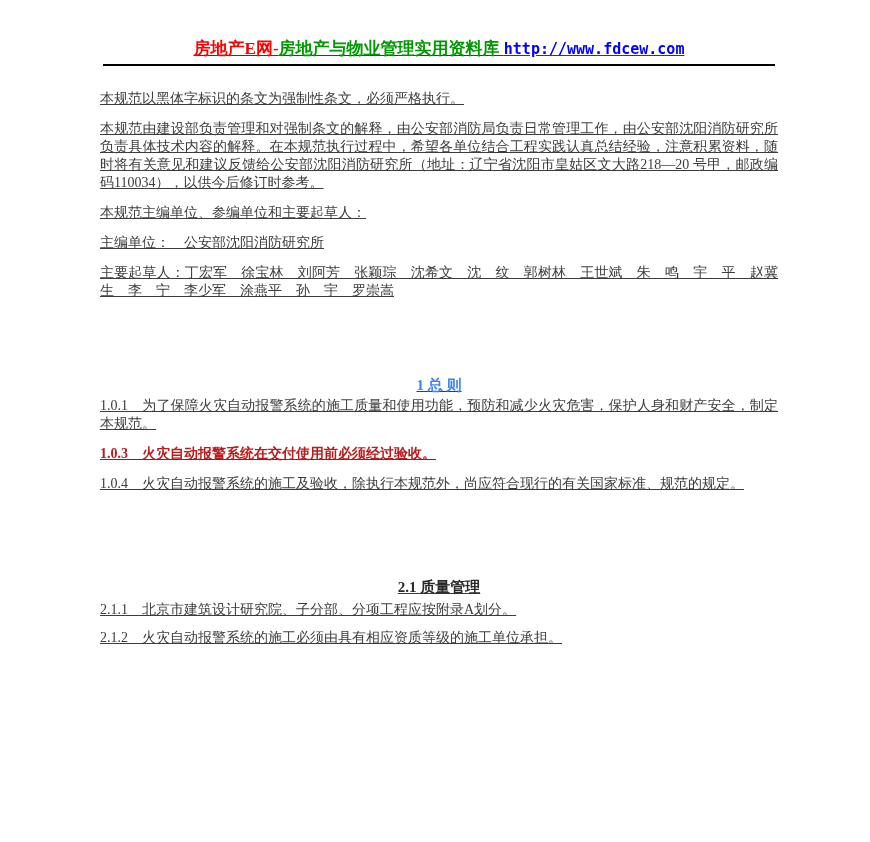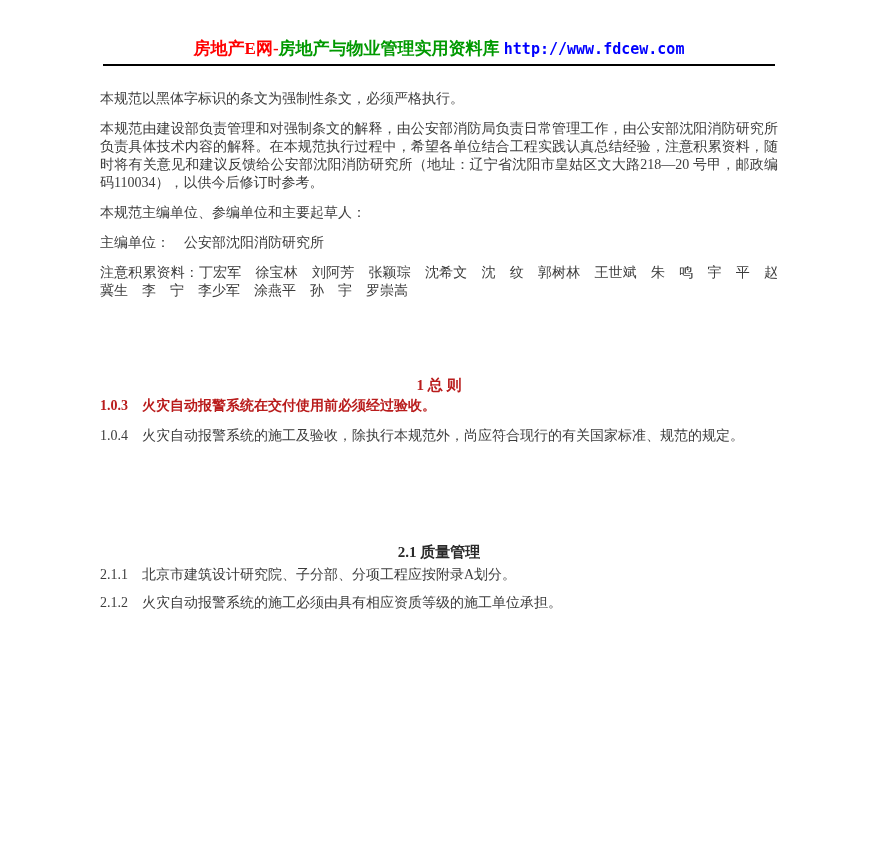--- a/index.html
+++ b/index.html
@@ -14,20 +14,21 @@
   }
   .page {
     box-sizing: border-box;
     width: 870px;
     height: 694px;
     padding: 38px 92px 0 100px;
     font-family: "Liberation Serif", "DejaVu Serif", serif;
     color: #3c3c3c;
     font-size: 14px;
     line-height: 18px;
+    text-decoration: underline;
   }
   .site-header {
     width: 672px;
     margin: 0 auto;
     text-align: center;
     border-bottom: 2px solid #000000;
     padding-bottom: 4px;
     font-weight: bold;
     font-size: 17px;
     line-height: 21px;
@@ -51,31 +52,31 @@
   }
   p.mandatory {
     font-weight: bold;
     color: #b91c1c;
   }
   h2.center {
     font-weight: bold;
     font-size: 15px;
     line-height: 19px;
     text-align: center;
-    color: #b91c1c;
+    color: #3b82f6;
     margin: 0 0 2px 0;
   }
   h2.center.gap-below { margin-bottom: 12px; }
   h3.center {
     font-weight: bold;
     font-size: 15px;
     line-height: 19px;
     text-align: center;
     color: #2a2a2a;
-    margin: 13px 0 4px 0;
+    margin: 0 0 4px 0;
   }
   .sec21 p { margin-bottom: 10px; }
   .spacer-a { height: 64px; }
   .spacer-b { height: 73px; }
 </style>
 </head>
 <body style="background: rgb(255, 255, 255);">
 
 <div class="page" style="color: rgb(60, 60, 60);">
 
@@ -87,26 +88,27 @@
 
     <p>本规范以黑体字标识的条文为强制性条文，必须严格执行。</p>
 
     <p>本规范由建设部负责管理和对强制条文的解释，由公安部消防局负责日常管理工作，由公安部沈阳消防研究所负责具体技术内容的解释。在本规范执行过程中，希望各单位结合工程实践认真总结经验，注意积累资料，随时将有关意见和建议反馈给公安部沈阳消防研究所（地址：辽宁省沈阳市皇姑区文大路218—20 号甲，邮政编码110034），以供今后修订时参考。</p>
 
     <p>本规范主编单位、参编单位和主要起草人：</p>
 
     <p>主编单位：　公安部沈阳消防研究所</p>
 
 
-    <p>注意积累资料：丁宏军　徐宝林　刘阿芳　张颖琮　沈希文　沈　纹　郭树林　王世斌　朱　鸣　宇　平　赵冀生　李　宁　李少军　涂燕平　孙　宇　罗崇嵩</p>
+    <p>主要起草人：丁宏军　徐宝林　刘阿芳　张颖琮　沈希文　沈　纹　郭树林　王世斌　朱　鸣　宇　平　赵冀生　李　宁　李少军　涂燕平　孙　宇　罗崇嵩</p>
 
     <div class="spacer-a"></div>
 
     <h2 class="center">1 总 则</h2>
 
+    <p>1.0.1　为了保障火灾自动报警系统的施工质量和使用功能，预防和减少火灾危害，保护人身和财产安全，制定本规范。</p>
 
 
     <p class="mandatory">1.0.3　火灾自动报警系统在交付使用前必须经过验收。</p>
 
     <p>1.0.4　火灾自动报警系统的施工及验收，除执行本规范外，尚应符合现行的有关国家标准、规范的规定。</p>
 
     <div class="spacer-b"></div>
 
 
     <div class="sec21">

